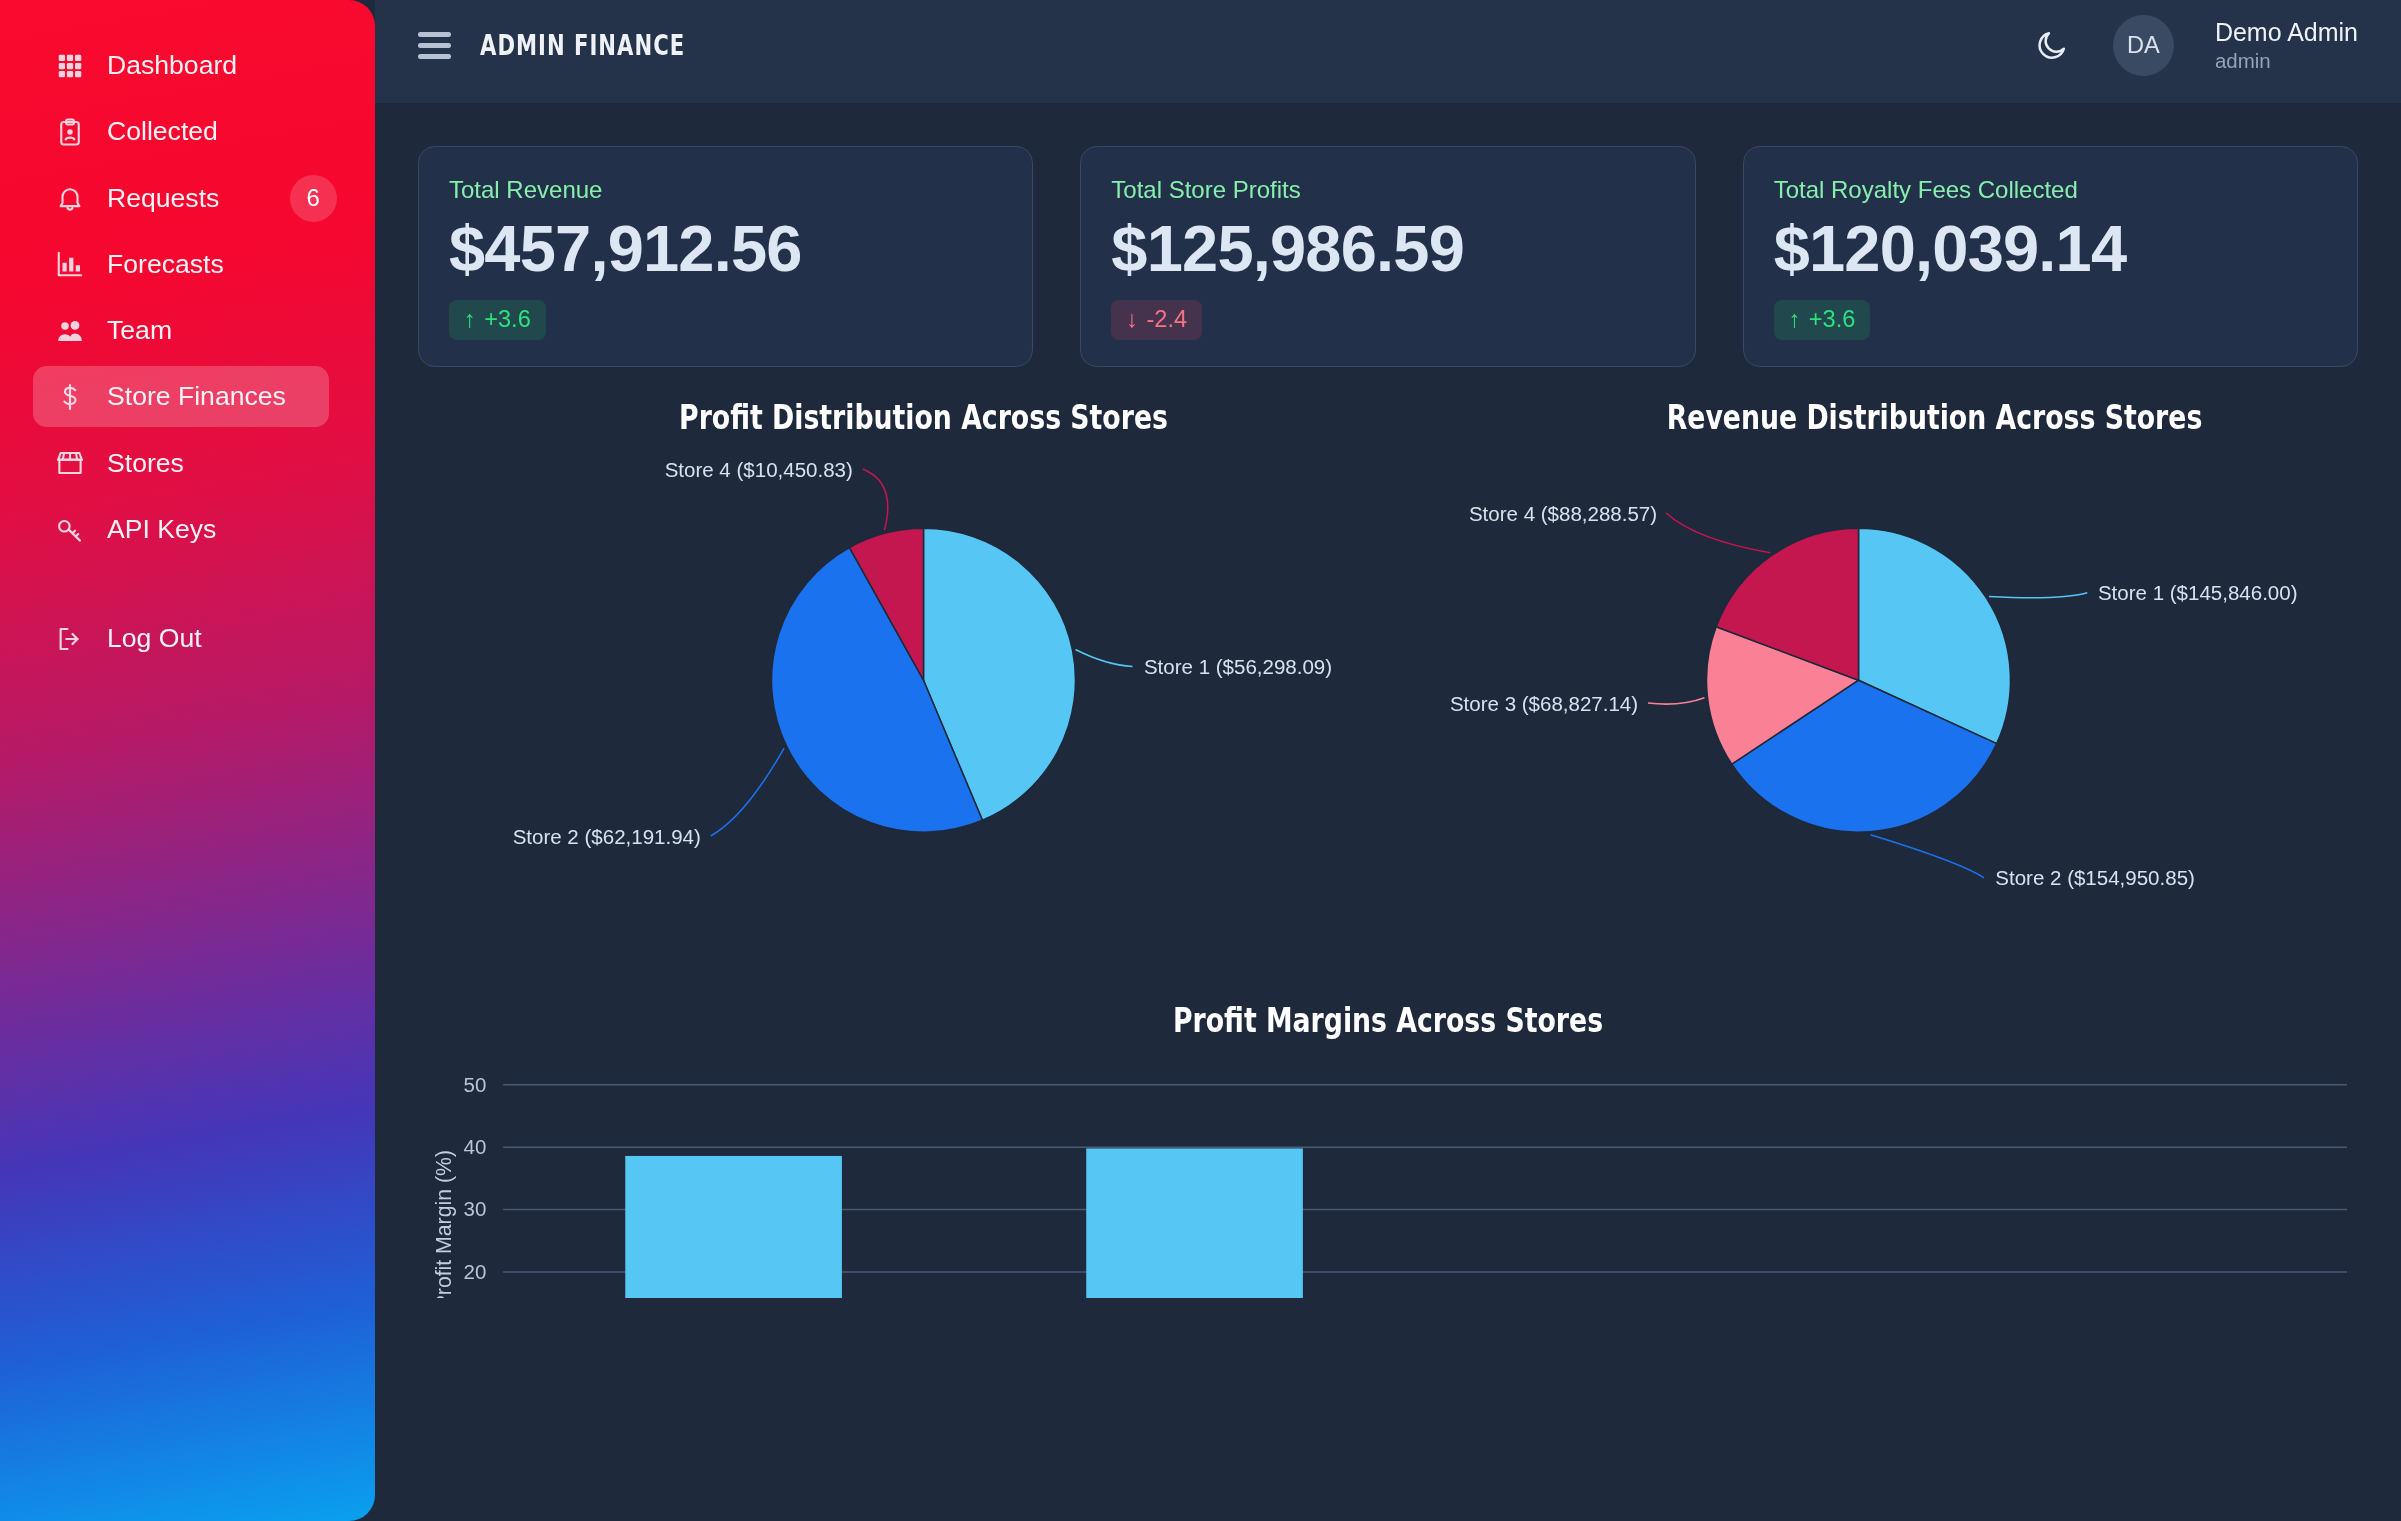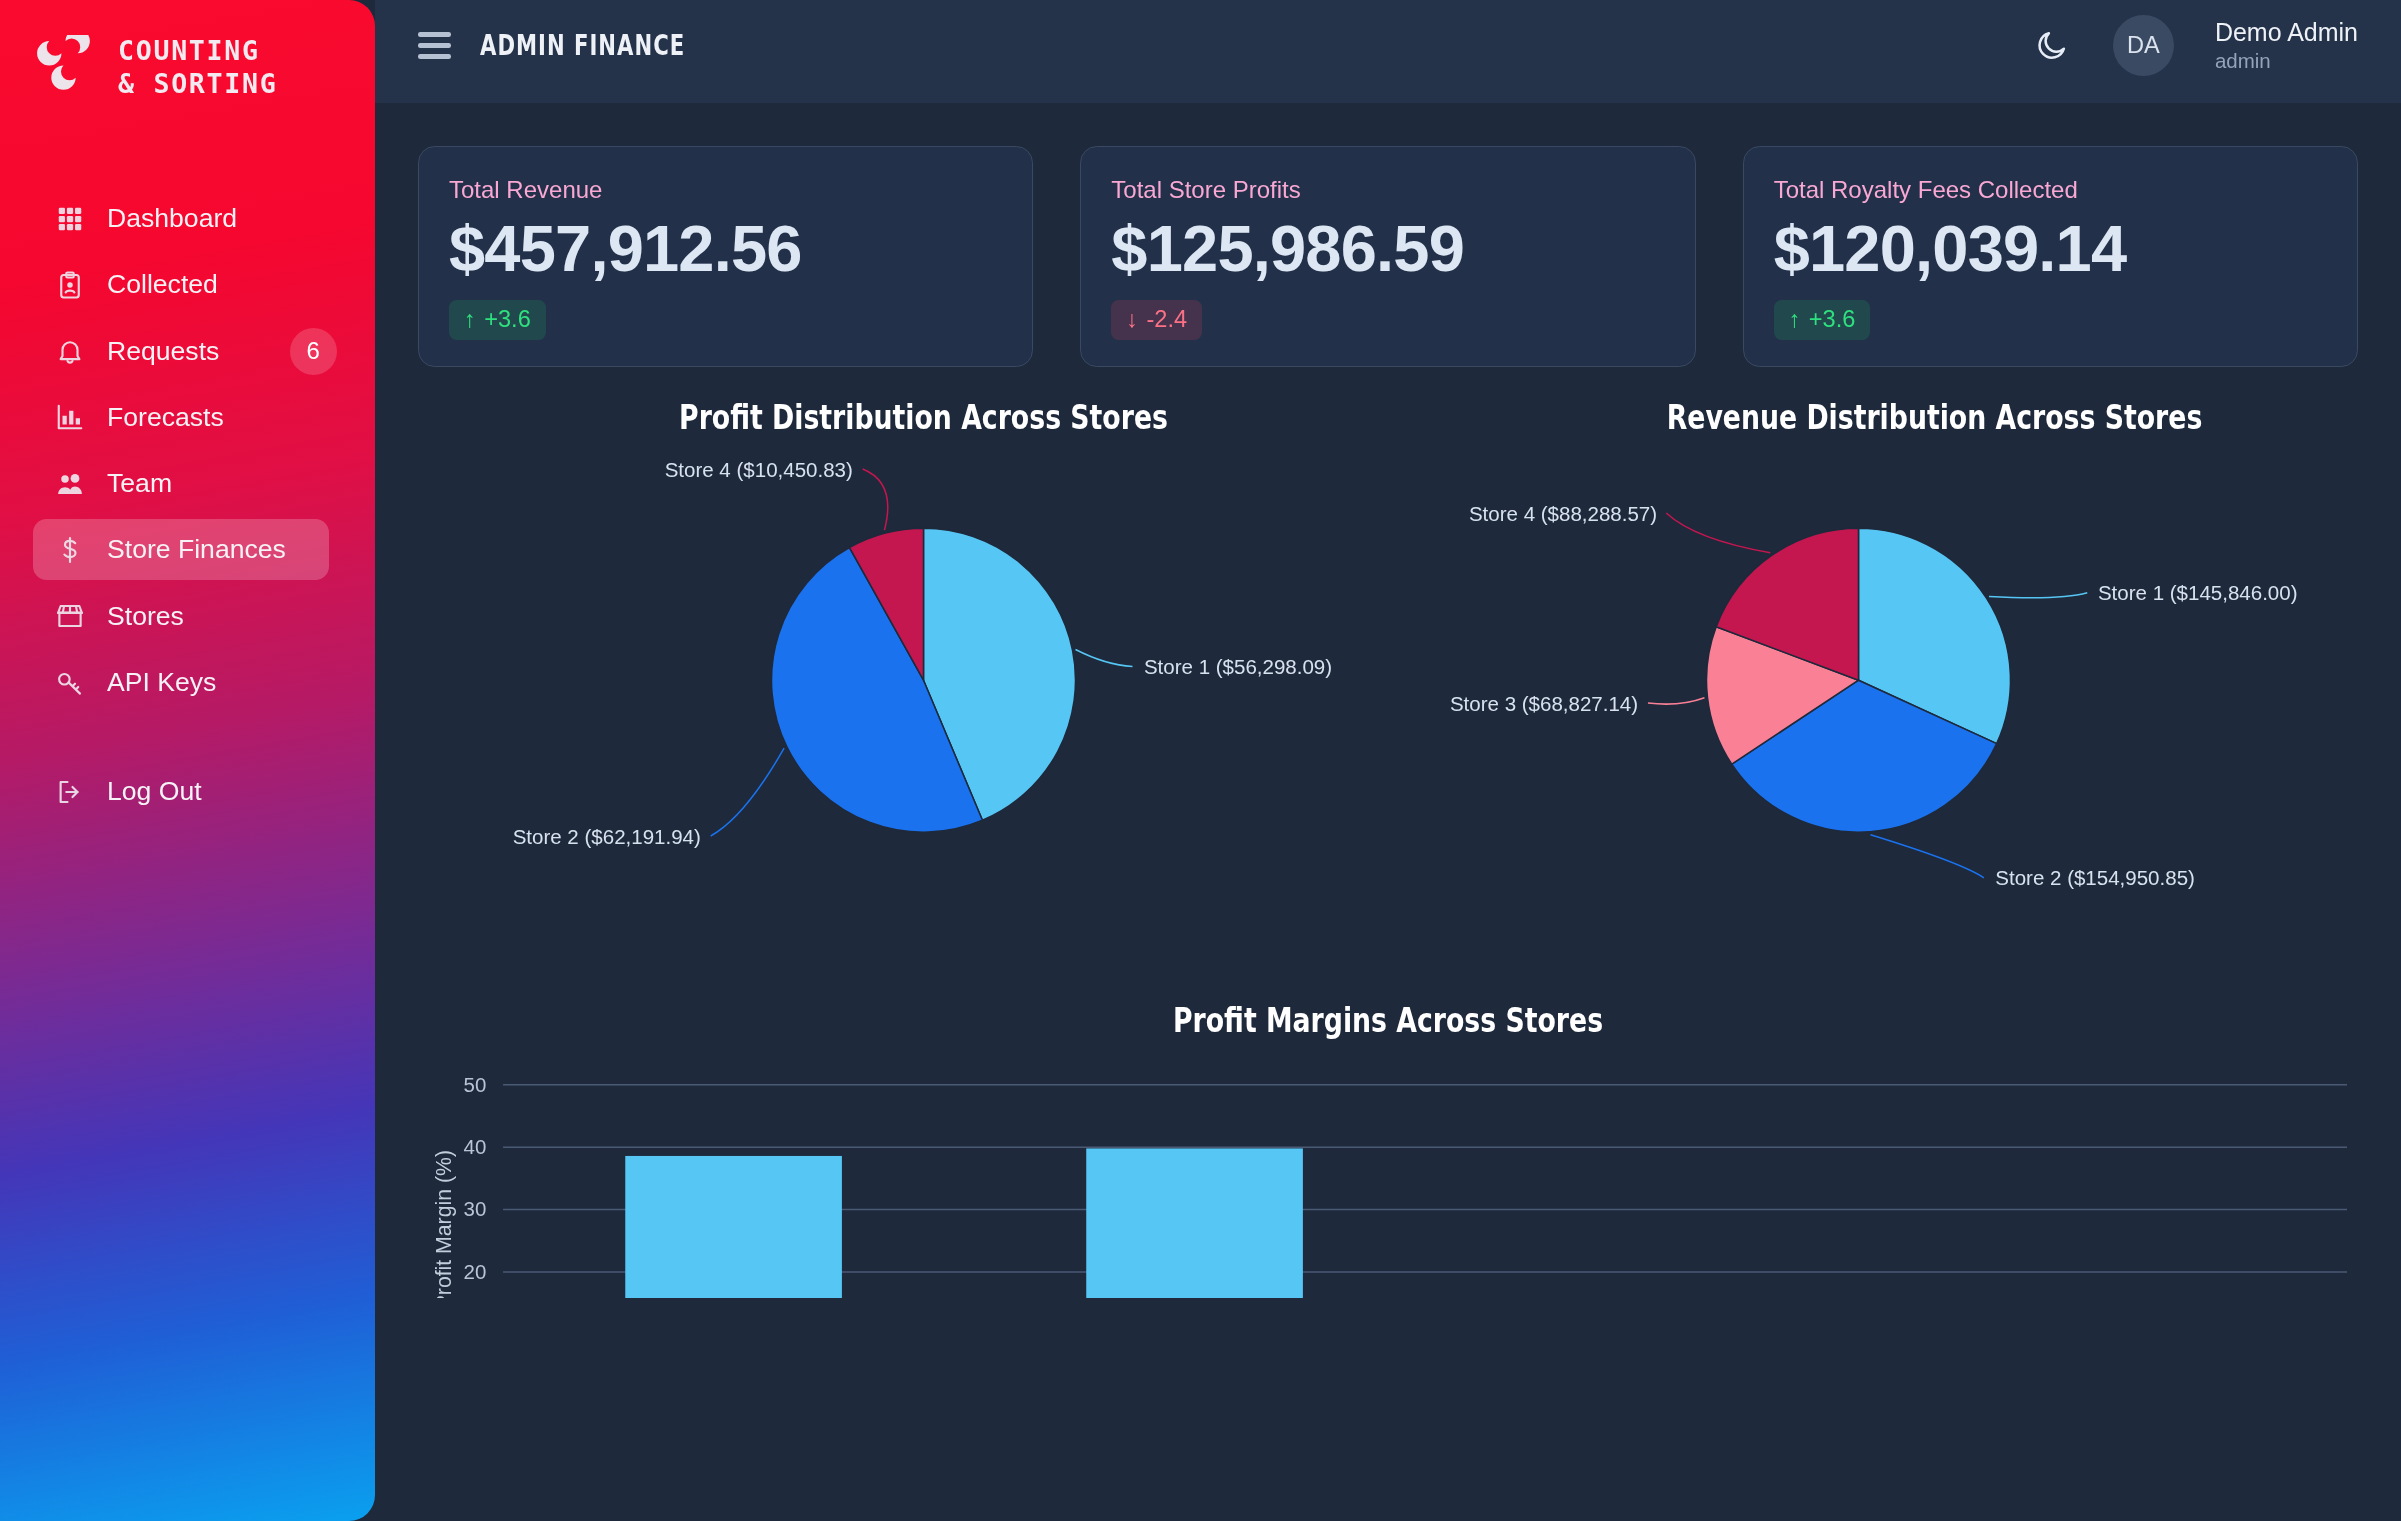--- a/index.html
+++ b/index.html
@@ -126,21 +126,21 @@
 
   #kpi-row { display: flex; gap: 47px; }
   .kpi-card {
     flex: 1 1 0;
     background: #223049;
     border: 1.5px solid #3a4962;
     border-radius: 16.7px;
     padding: 29px 30px 26px 30px;
     min-height: 220px;
   }
-  .kpi-label { font-size: 24px; color: #f9a8d4; margin-bottom: 10.6px; }
+  .kpi-label { font-size: 24px; color: #86efac; margin-bottom: 10.6px; }
   .kpi-value {
     font-size: 65px; font-weight: bold; color: #dde6f3;
     letter-spacing: -0.8px; line-height: 1.05; margin-bottom: 16.7px;
   }
   .kpi-delta {
     display: inline-flex; align-items: center; gap: 8.4px;
     font-size: 23.6px; padding: 6.8px 15px; border-radius: 7.6px;
   }
   .kpi-delta.up { background: rgba(34,197,94,0.16); color: #2fe07f; }
   .kpi-delta.down { background: rgba(244,63,94,0.17); color: #fb7185; }
@@ -161,29 +161,20 @@
     font-size: 33px; font-weight: bold; color: #ffffff; text-align: center;
     transform: scaleX(0.9);
   }
   .bar-svg { display: block; }
 </style>
 </head>
 <body>
 
 <aside id="sidebar">
 
-  <div id="logo-row">
-    <svg id="logo-mark" viewBox="0 0 64 64">
-      <path fill="#ece4ea" d="M16 6a12 12 0 1 0 12 12 6 6 0 0 1 -12 -12z"></path>
-      <path fill="#ece4ea" d="M40 6a12 12 0 1 1 12 12 6 6 0 0 0 -12 -12z" transform="translate(-8,0)"></path>
-      <path fill="#ece4ea" d="M30 30a12 12 0 1 0 12 12 6 6 0 0 1 -12 -12z"></path>
-    </svg>
-    <div id="logo-text">COUNTING
-&amp; SORTING</div>
-  </div>
 
   <nav id="nav-list">
       <div class="nav-item">
         <span class="nav-icon">
           <svg viewBox="0 0 24 24" width="30" height="30">
             <g fill="#efe6ee">
               <rect x="3" y="3" width="5" height="5" rx="1"></rect>
               <rect x="9.5" y="3" width="5" height="5" rx="1"></rect>
               <rect x="16" y="3" width="5" height="5" rx="1"></rect>
               <rect x="3" y="9.5" width="5" height="5" rx="1"></rect>

